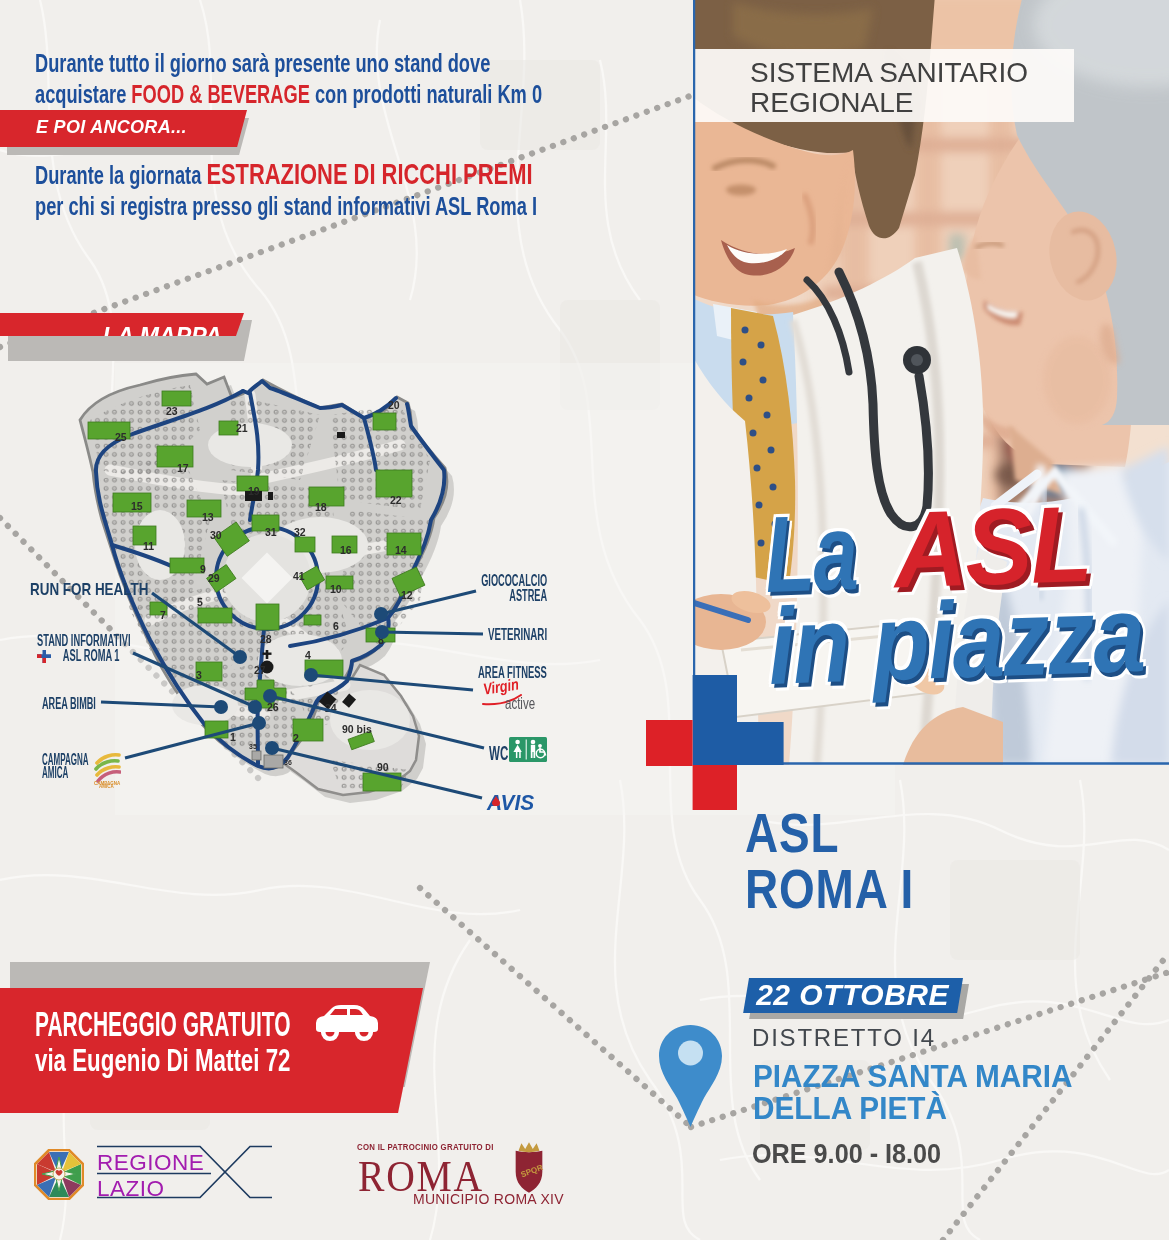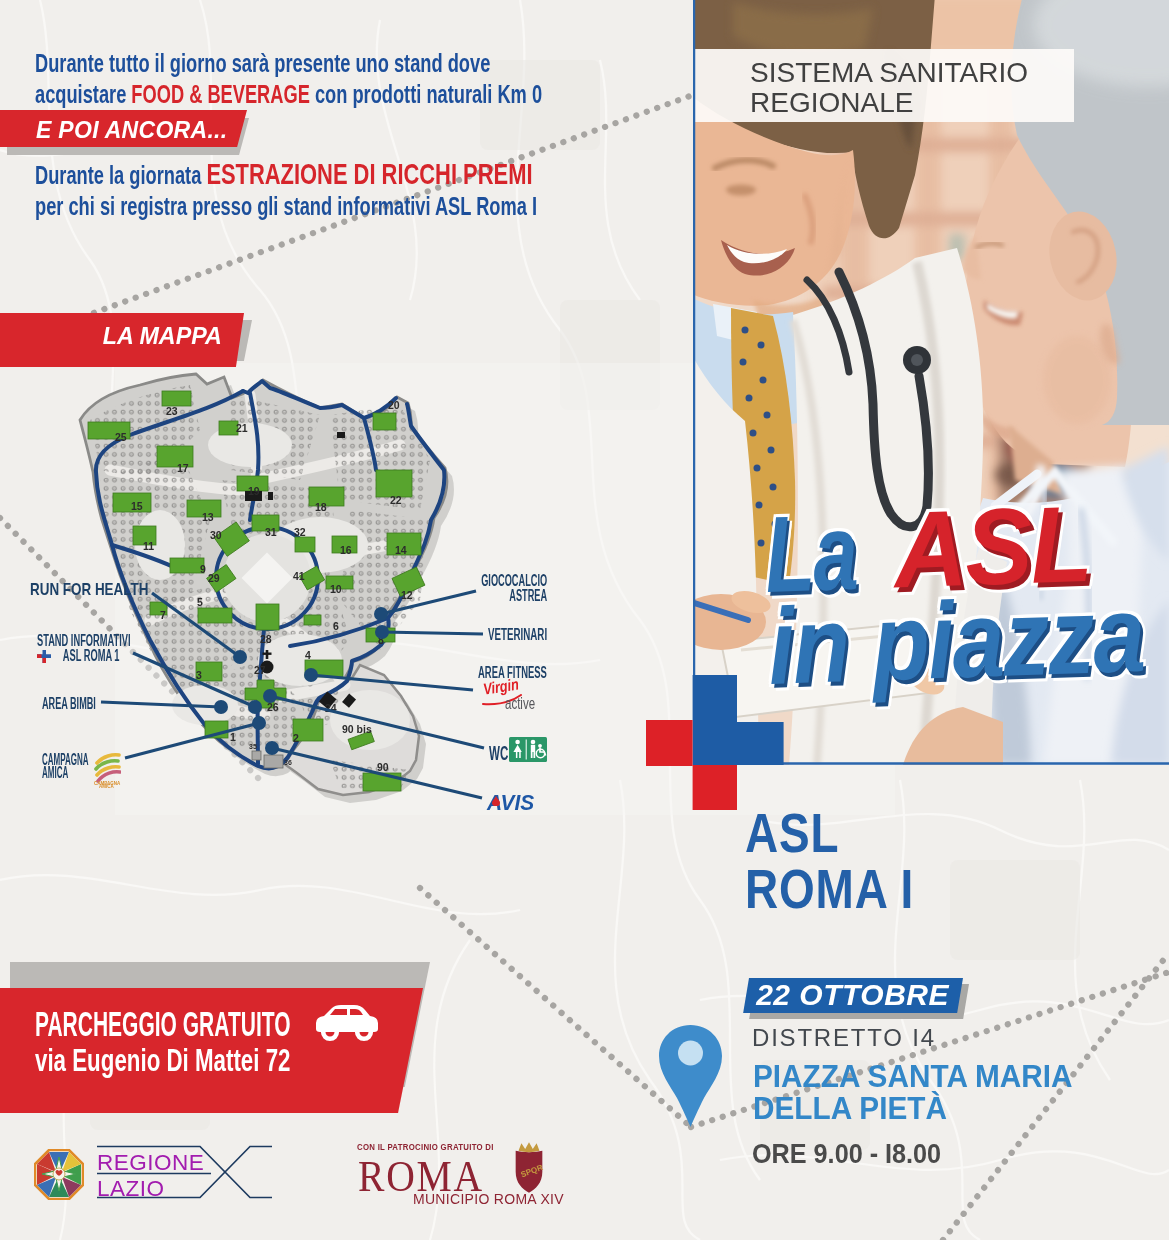--- a/index.html
+++ b/index.html
@@ -231,31 +231,31 @@
 </svg>
 
 <div class="abs blue" style="left:35px;top:48px;font-size:25px;font-weight:bold;line-height:31px;transform:scaleX(0.73);transform-origin:0 0;white-space:nowrap">
 Durante tutto il giorno sarà presente uno stand dove<br>
 acquistare <span class="red">FOOD &amp; BEVERAGE</span> con prodotti naturali Km 0
 </div>
 
 <div class="abs" style="left:7px;top:118px;width:242px;height:37px;background:#bbb9b6;clip-path:polygon(0 0,100% 0,95.9% 100%,0 100%)"></div>
 
 <div class="abs" style="left:0;top:110px;width:247px;height:37px;background:#d8262c;clip-path:polygon(0 0,100% 0,96% 100%,0 100%)">
-<div style="color:#fff;font-style:italic;font-weight:bold;font-size:23px;padding:7px 0 0 36px;transform:scaleX(1.0);transform-origin:0 0;white-space:nowrap;letter-spacing:0.3px">E POI ANCORA...</div>
+<div style="color:#fff;font-style:italic;font-weight:bold;font-size:18px;padding:7px 0 0 36px;transform:scaleX(1.0);transform-origin:0 0;white-space:nowrap;letter-spacing:0.3px">E POI ANCORA...</div>
 </div>
 
 <div class="abs blue" style="left:35px;top:158px;font-size:25px;font-weight:bold;line-height:31px;transform:scaleX(0.73);transform-origin:0 0;white-space:nowrap">
 Durante la giornata <span class="red" style="font-size:30px">ESTRAZIONE DI RICCHI PREMI</span><br>
 per chi si registra presso gli stand informativi ASL Roma I
 </div>
 
 <div class="abs" style="left:8px;top:320px;width:244px;height:41px;background:#bbb9b6;clip-path:polygon(0 0,100% 0,96.7% 100%,0 100%)"></div>
 
-<div class="abs" style="left:0;top:313px;width:244px;height:54px;background:#d8262c;clip-path:polygon(0 0,100% 0,96.7% 100%,0 100%)">
+<div class="abs" style="left:0;top:313px;width:244px;height:23px;background:#d8262c;clip-path:polygon(0 0,100% 0,96.7% 100%,0 100%)">
 <div style="color:#fff;font-style:italic;font-weight:bold;font-size:24px;padding:9px 0 0 106px;transform:scaleX(0.97);transform-origin:0 0;white-space:nowrap">LA MAPPA</div>
 </div>
 
 <div class="lbl" style="left:30px;top:580px;transform:scaleX(0.79);font-size:17px">RUN FOR HEALTH</div>
 
 <div class="lbl" style="left:37px;top:634px;transform:scaleX(0.58);line-height:14.5px">STAND INFORMATIVI<br><span style="visibility:hidden">#####</span>ASL ROMA 1</div>
 
 <div class="lbl" style="left:42px;top:695px;transform:scaleX(0.57)">AREA BIMBI</div>
 
 <div class="lbl" style="left:42px;top:753px;transform:scaleX(0.50);line-height:13px">CAMPAGNA<br>AMICA</div>

